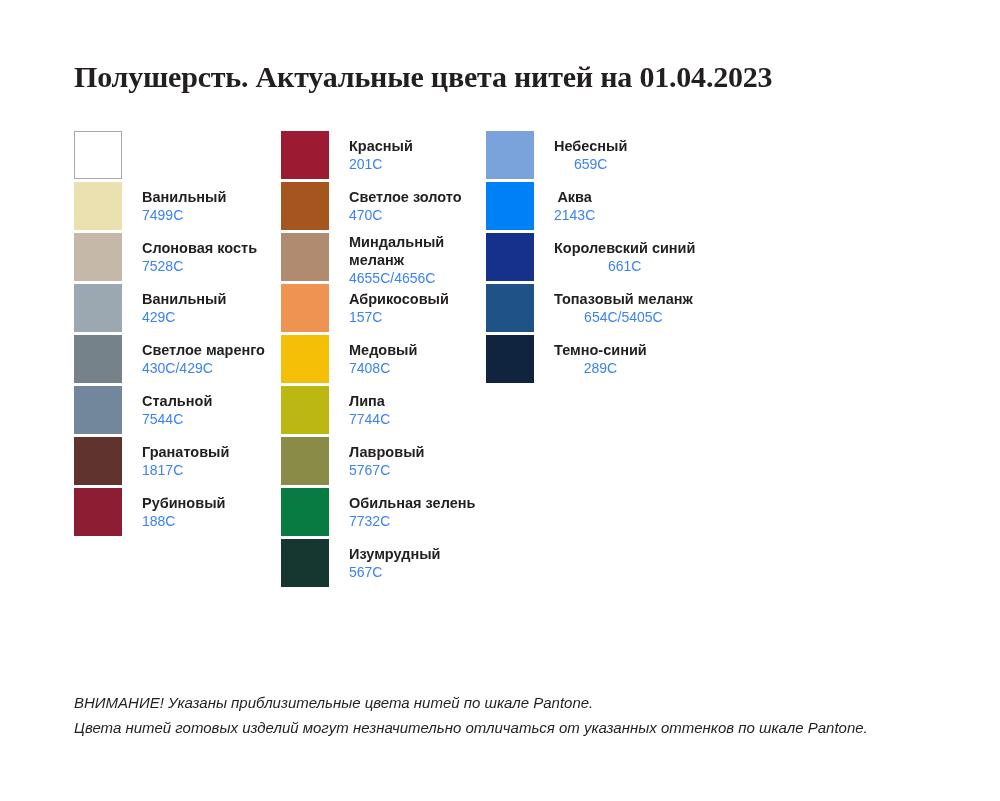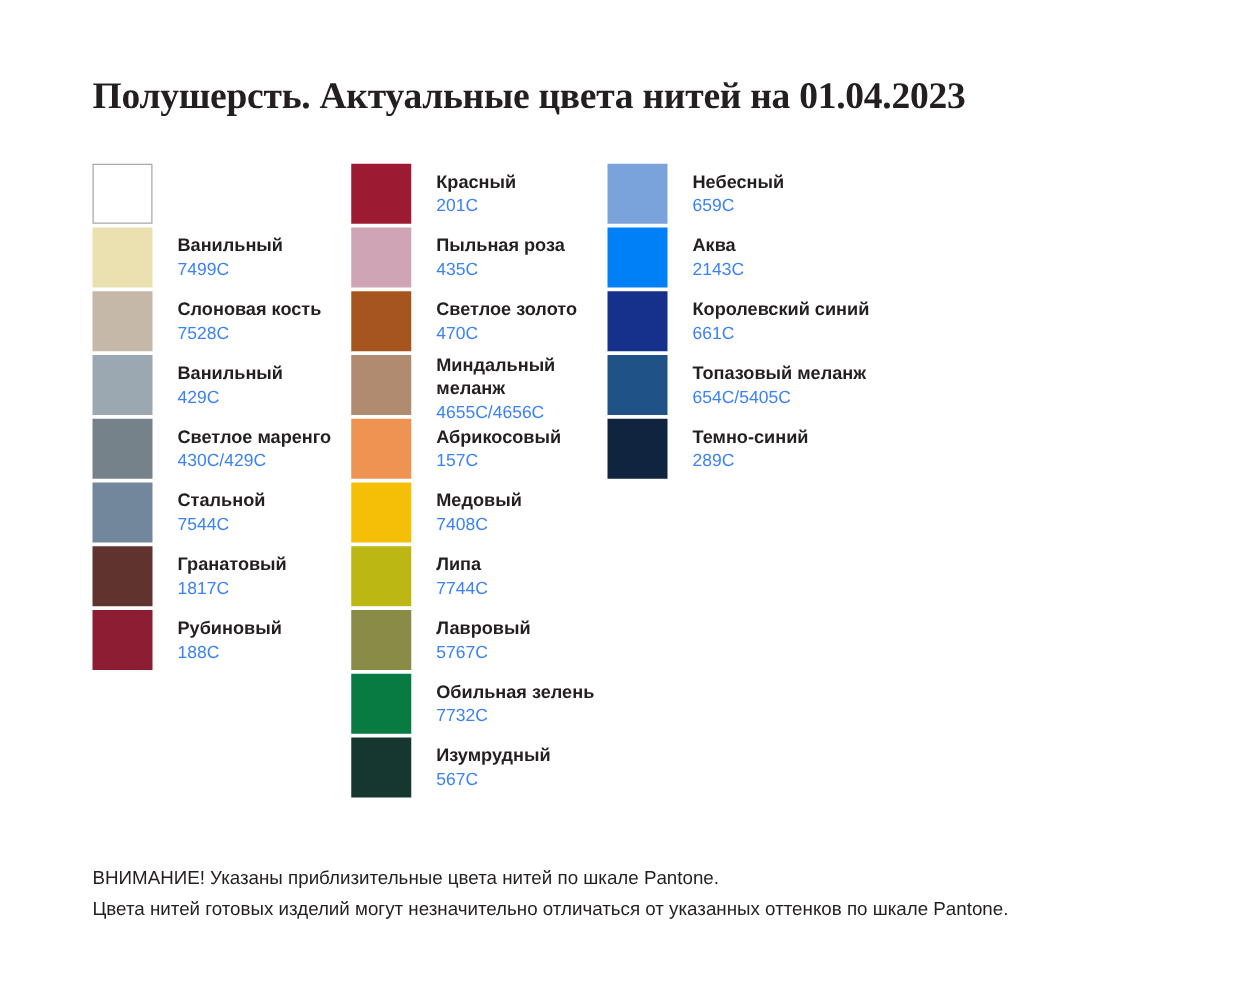--- a/index.html
+++ b/index.html
@@ -47,21 +47,21 @@
     width: 880px;
     display: flex;
     flex-direction: row;
   }
   .column {
     display: flex;
     flex-direction: column;
   }
   .col-0 { width: 207px; }
   .col-1 { width: 205px; }
-  .col-2 { width: 240px; }
+  .col-2 { width: 240px; text-align: center; }
 
   .swatch-row {
     height: 51px;
     display: flex;
     flex-direction: row;
     align-items: flex-start;
   }
 
   .swatch {
     width: 48px;
@@ -106,20 +106,21 @@
     position: absolute;
     left: 74px;
     top: 690px;
     width: 880px;
   }
   .footer-line {
     font-size: 15px;
     line-height: 25px;
     color: #231f20;
     white-space: nowrap;
+    font-style: italic;
   }
 </style>
 </head>
 <body>
 
 <div class="page">
 
   <div class="title">Полушерсть. Актуальные цвета нитей на 01.04.2023</div>
 
   <div class="columns">
@@ -176,27 +177,20 @@
             <div class="sw-code">188C</div>
           </div>
         </div>
       </div>
       <div class="column col-1">
         <div class="swatch-row">
           <div class="swatch" style="background-color: rgb(156, 27, 50);"></div>
           <div class="labels">
             <div class="sw-name">Красный</div>
             <div class="sw-code">201C</div>
-          </div>
-        </div>
-        <div class="swatch-row">
-          <div class="swatch" style="background-color: rgb(207, 164, 180);"></div>
-          <div class="labels">
-            <div class="sw-name">Пыльная роза</div>
-            <div class="sw-code">435C</div>
           </div>
         </div>
         <div class="swatch-row">
           <div class="swatch" style="background-color: rgb(166, 85, 31);"></div>
           <div class="labels">
             <div class="sw-name">Светлое золото</div>
             <div class="sw-code">470C</div>
           </div>
         </div>
         <div class="swatch-row">

